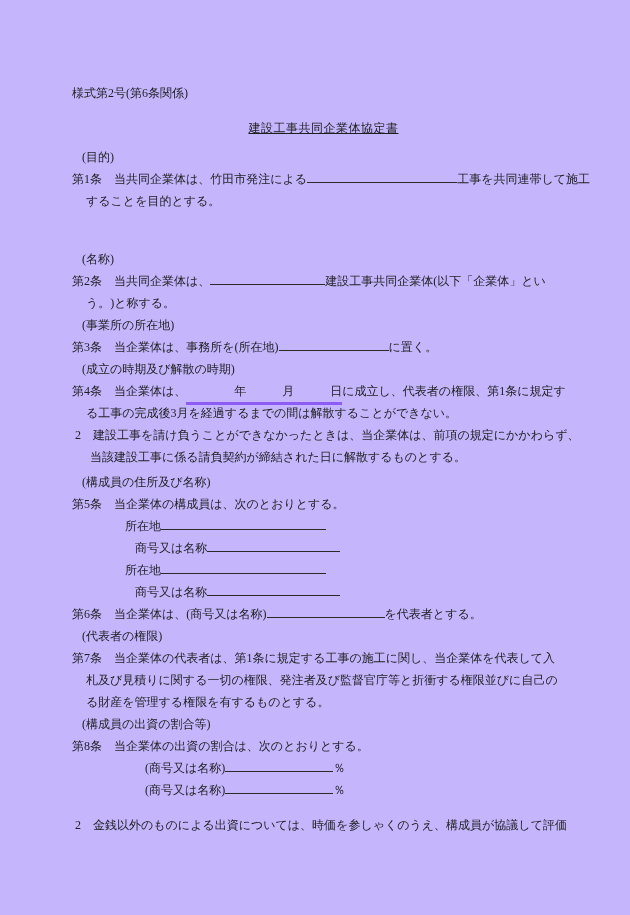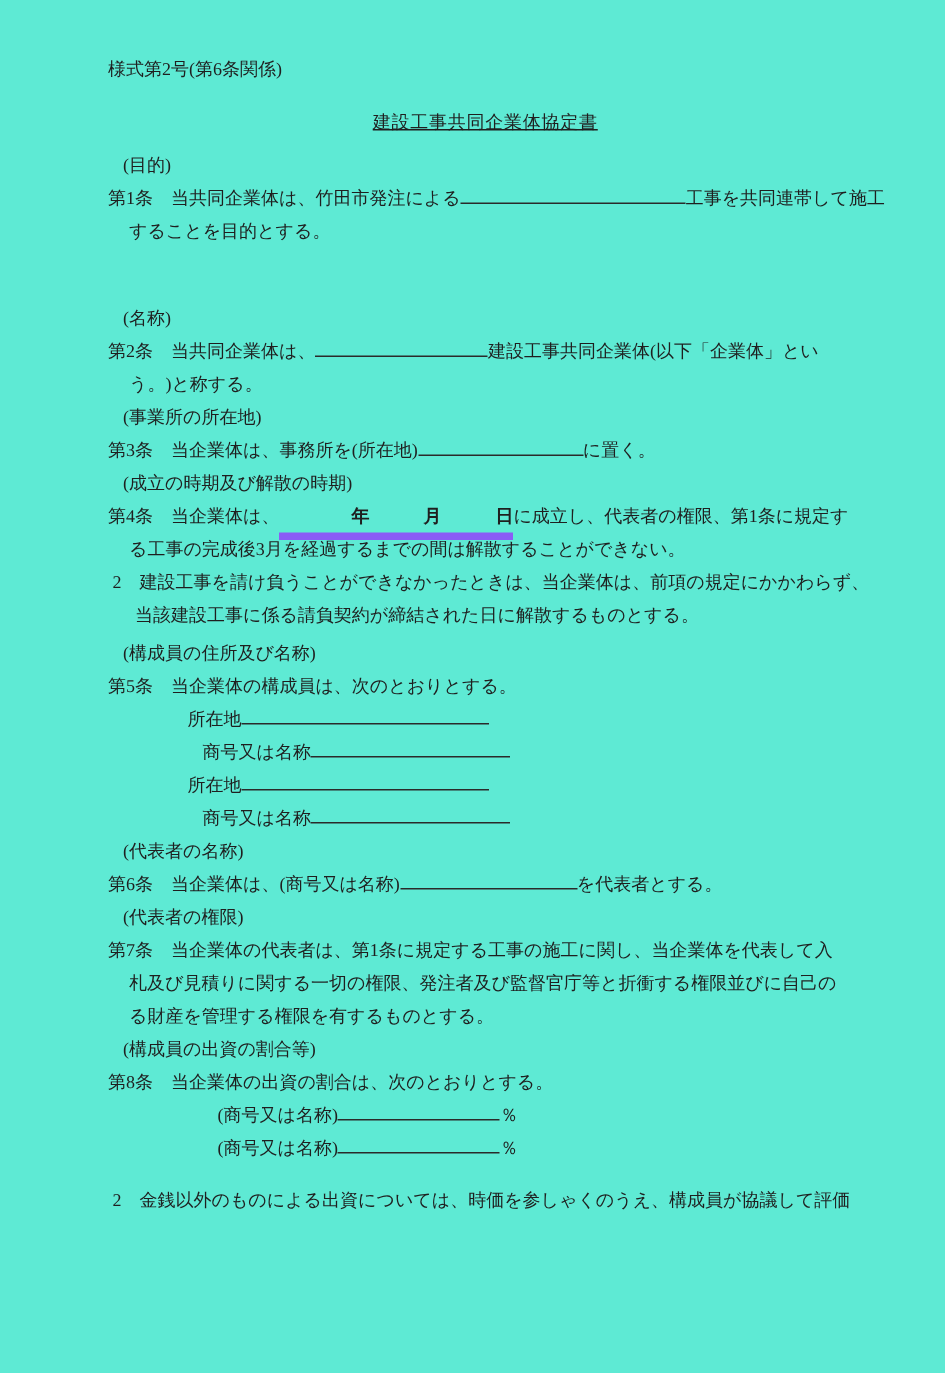--- a/index.html
+++ b/index.html
@@ -5,25 +5,25 @@
   html, body {
     margin: 0;
     padding: 0;
     background: #ffffff;
   }
   .page {
     position: relative;
     width: 630px;
     height: 915px;
     box-sizing: border-box;
-    background: #5eead4;
+    background: #c4b5fd;
     color: #1f1f1f;
     font-family: "Liberation Serif", "DejaVu Serif", serif;
     font-size: 12px;
-    padding: 35px 55px 0 72px;
+    padding: 82px 55px 0 72px;
     overflow: hidden;
   }
   .form-label {
     line-height: 22px;
     height: 22px;
     white-space: nowrap;
   }
   .doc-title {
     line-height: 22px;
     height: 22px;
@@ -42,22 +42,21 @@
     white-space: nowrap;
   }
   .blank {
     display: inline-block;
     height: 13px;
     border-bottom: 1px solid #2a2a2a;
     vertical-align: baseline;
   }
   .ublank {
     display: inline-block;
-    border-bottom: 5px solid #8b5cf6;
-    font-weight: bold;
+    border-bottom: 3px solid #8b5cf6;
   }
 </style>
 </head>
 <body>
 
 <div class="page">
   <div class="form-label">様式第2号(第6条関係)</div>
   <div class="doc-title">建設工事共同企業体協定書</div>
   <div class="doc-body">
       <div class="doc-line" style="padding-left: 10px;"><span>(目的)</span></div>
@@ -72,21 +71,20 @@
       <div class="doc-line"><span>第4条　当企業体は、</span><span class="ublank">　　　　年　　　月　　　日</span><span>に成立し、代表者の権限、第1条に規定す</span></div>
       <div class="doc-line" style="padding-left: 14px;"><span>る工事の完成後3月を経過するまでの間は解散することができない。</span></div>
       <div class="doc-line" style="padding-left: 3px;"><span>2　建設工事を請け負うことができなかったときは、当企業体は、前項の規定にかかわらず、</span></div>
       <div class="doc-line" style="padding-left: 18px;"><span>当該建設工事に係る請負契約が締結された日に解散するものとする。</span></div>
       <div class="doc-line" style="padding-left: 10px; margin-top: 3px;"><span>(構成員の住所及び名称)</span></div>
       <div class="doc-line"><span>第5条　当企業体の構成員は、次のとおりとする。</span></div>
       <div class="doc-line" style="padding-left: 53px;"><span>所在地</span><span class="blank" style="width: 165px;"></span></div>
       <div class="doc-line" style="padding-left: 63px;"><span>商号又は名称</span><span class="blank" style="width: 133px;"></span></div>
       <div class="doc-line" style="padding-left: 53px;"><span>所在地</span><span class="blank" style="width: 165px;"></span></div>
       <div class="doc-line" style="padding-left: 63px;"><span>商号又は名称</span><span class="blank" style="width: 133px;"></span></div>
-      <div class="doc-line" style="padding-left: 10px;"><span>(代表者の名称)</span></div>
       <div class="doc-line"><span>第6条　当企業体は、(商号又は名称)</span><span class="blank" style="width: 118px;"></span><span>を代表者とする。</span></div>
       <div class="doc-line" style="padding-left: 10px;"><span>(代表者の権限)</span></div>
       <div class="doc-line"><span>第7条　当企業体の代表者は、第1条に規定する工事の施工に関し、当企業体を代表して入</span></div>
       <div class="doc-line" style="padding-left: 14px;"><span>札及び見積りに関する一切の権限、発注者及び監督官庁等と折衝する権限並びに自己の</span></div>
       <div class="doc-line" style="padding-left: 14px;"><span>る財産を管理する権限を有するものとする。</span></div>
       <div class="doc-line" style="padding-left: 10px;"><span>(構成員の出資の割合等)</span></div>
       <div class="doc-line"><span>第8条　当企業体の出資の割合は、次のとおりとする。</span></div>
       <div class="doc-line" style="padding-left: 73px;"><span>(商号又は名称)</span><span class="blank" style="width: 108px;"></span><span>％</span></div>
       <div class="doc-line" style="padding-left: 73px;"><span>(商号又は名称)</span><span class="blank" style="width: 108px;"></span><span>％</span></div>
       <div class="doc-line" style="padding-left: 3px; margin-top: 13px;"><span>2　金銭以外のものによる出資については、時価を参しゃくのうえ、構成員が協議して評価</span></div>

